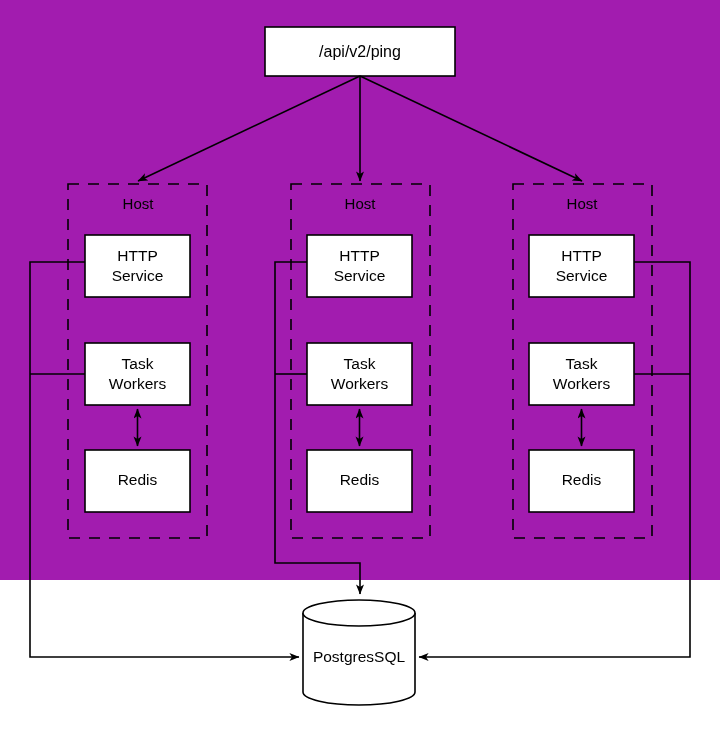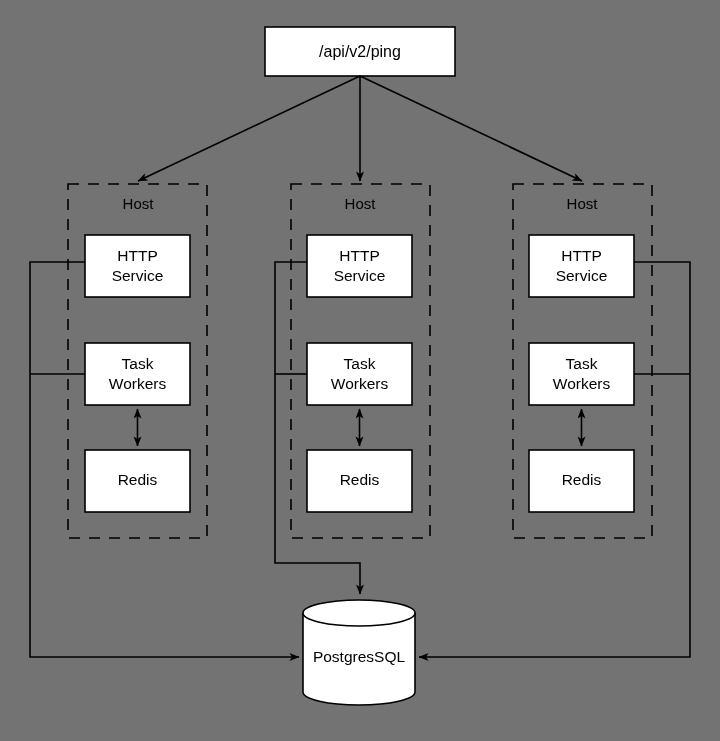--- a/index.html
+++ b/index.html
@@ -9,22 +9,22 @@
   }
   body {
     width: 720px;
     height: 741px;
     font-family: "Liberation Sans", sans-serif;
     overflow: hidden;
   }
   #diagram-root {
     position: relative;
     width: 720px;
-    height: 741px;
-    background: #737373;
+    height: 580px;
+    background: #a21caf;
   }
   svg.diagram {
     display: block;
     width: 720px;
     height: 741px;
   }
   .node-rect {
     fill: #ffffff;
     stroke: #000000;
     stroke-width: 1.6;

